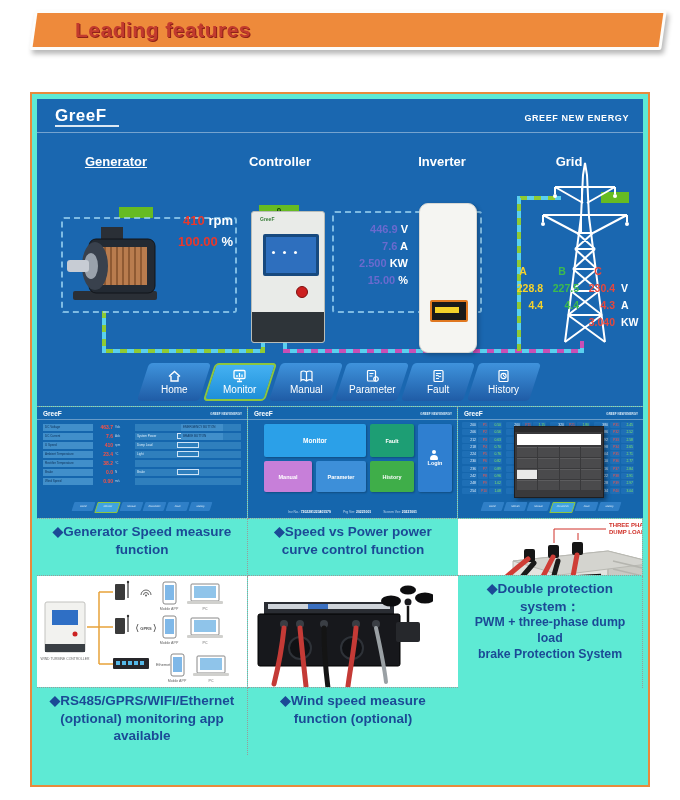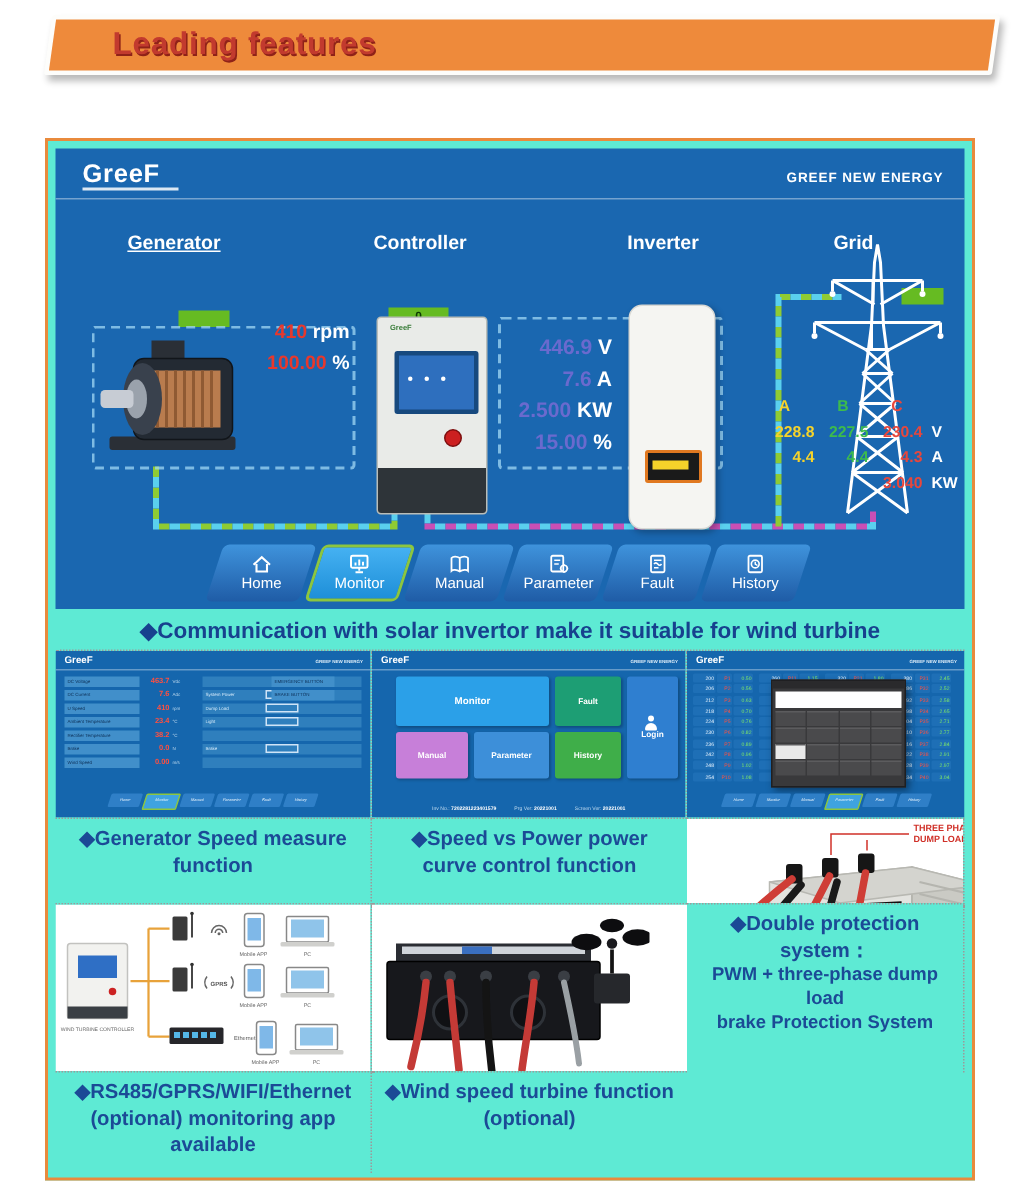--- a/index.html
+++ b/index.html
@@ -32,21 +32,21 @@
   .rednum{color:#e8382c;}
   .ctl{left:214px;top:112px;width:72px;height:130px;background:#e9ebe8;border:1px solid #b9bdb8;
        border-radius:3px;overflow:hidden;}
   .ctl-logo{left:8px;top:4px;font-size:5px;font-weight:bold;color:#3a7d3a;}
   .ctl-screen{left:11px;top:22px;width:50px;height:36px;background:#2e6fbe;border:3px solid #17497e;
               border-radius:2px;}
   .ctl-dot{width:3px;height:3px;border-radius:50%;background:#fff;display:inline-block;margin:14px 2px 0 6px;}
   .ctl-btn{left:44px;top:74px;width:10px;height:10px;border-radius:50%;background:#cc2020;border:1px solid #7e0f0f;}
   .ctl-base{left:0;bottom:0;width:100%;height:30px;background:#2e3439;}
   .inv-readings{left:301px;top:124px;width:70px;text-align:right;}
-  .inv-readings div{font-size:14px;font-weight:bold;color:#fff;margin-bottom:5px;}
+  .inv-readings div{font-size:11px;font-weight:bold;color:#fff;margin-bottom:5px;}
   .purnum{color:#6a6ace;}
   .inv-dev{left:382px;top:104px;width:56px;height:148px;background:#f5f5f2;border:1px solid #d8d8d4;
            border-radius:9px;box-shadow:2px 2px 4px rgba(0,0,0,.25);}
   .inv-panel{left:10px;top:96px;width:34px;height:18px;background:#1a1a1a;border:2px solid #e07820;border-radius:2px;}
   .inv-strip{left:3px;top:5px;width:24px;height:6px;background:#f5d22a;}
   .phase{left:466px;top:166px;display:grid;grid-template-columns:40px 34px 34px 28px;
          grid-auto-rows:17px;column-gap:2px;font-weight:bold;font-size:10.5px;text-align:right;}
   .phase .hd{text-align:center;}
   .ph-a{color:#f5d32b;} .ph-b{color:#3dbb4d;} .ph-c{color:#e8473c;text-align:right;} .ph-u{color:#fff;text-align:left;padding-left:4px;}
   .conn path{fill:none;stroke-linecap:butt;}
@@ -274,21 +274,20 @@
               <rect x="3" y="1.5" width="9" height="11" rx="1" stroke="#fff" fill="none" stroke-width="1.2"></rect>
               <circle cx="7.5" cy="7" r="2.6" stroke="#fff" fill="none" stroke-width="1.1"></circle>
               <path d="M7.5 5.5 V7 L9 8" stroke="#fff" fill="none" stroke-width="1"></path>
             </svg>
         <div class="lbl">History</div>
           </div>
         </div>
     </div>
   </div>
 
-  <div class="main-caption">◆Communication with solar invertor make it suitable for wind turbine</div>
 
   <div class="ftable">
 
     <div class="fcell">
       <div class="mini" id="mini1">
         <span class="abs m-logo">GreeF</span>
         <span class="abs m-brand">GREEF NEW ENERGY</span>
         <div class="abs m-div"></div>
         <div class="abs" id="mini1-rows" style="left:0;top:17px;width:100%;">
             <div class="m1row">
@@ -672,15 +671,15 @@
         </svg>
       </div>
     </div>
 
     <div class="fcell lastrow capcell">
       <span>◆Double protection system：</span>
       <span class="sub">PWM + three-phase dump load</span>
       <span class="sub">brake Protection System</span>
     </div>
     <div class="fcell lastrow capcell">◆RS485/GPRS/WIFI/Ethernet (optional) monitoring app available</div>
-    <div class="fcell lastrow lastcol capcell">◆Wind speed turbine function (optional)</div>
+    <div class="fcell lastrow lastcol capcell">◆Wind speed measure function (optional)</div>
   </div>
 </div>
 
 </body></html>

